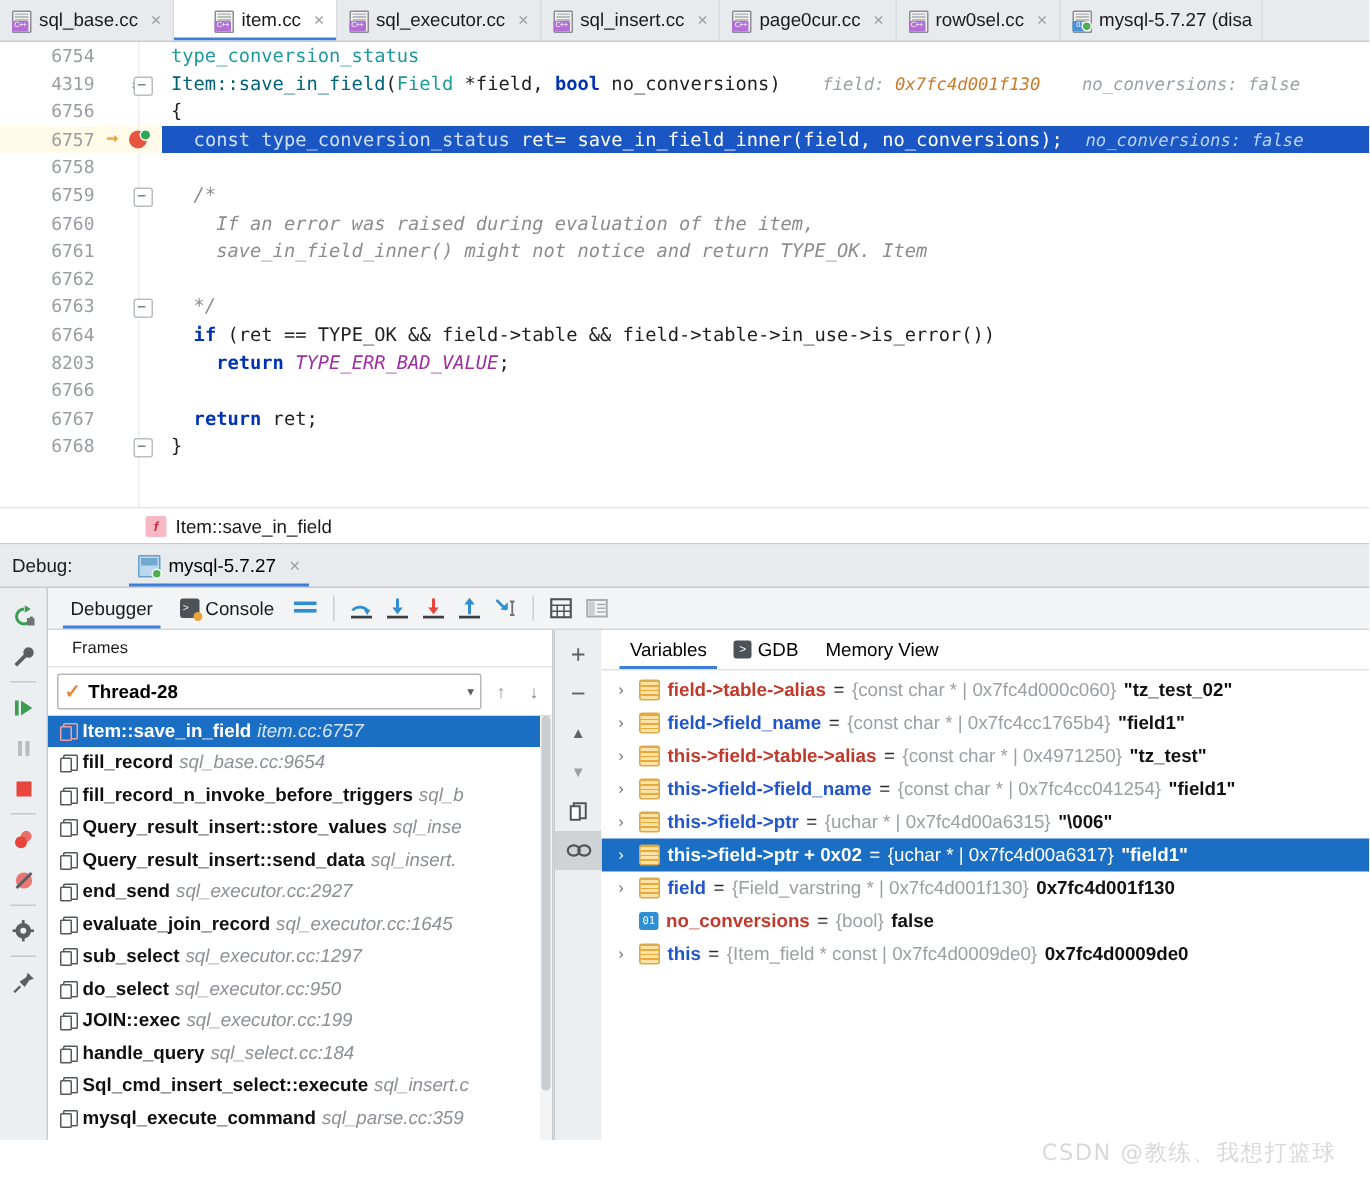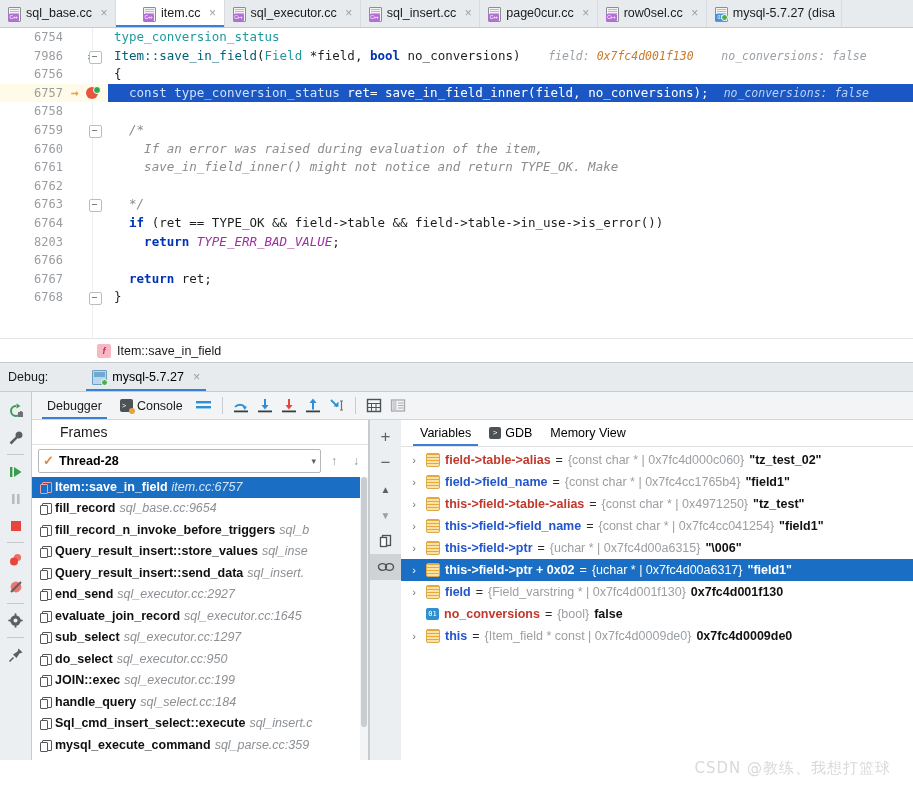--- a/index.html
+++ b/index.html
@@ -207,21 +207,21 @@
     padding: 0 9px; font-size:12.5px; color:#1a1a1a; position:relative;
   }
   .dbg-tab.active::after{ content:"";position:absolute;left:4px;right:4px;bottom:0;height:2px;background:#3c7fd9;}
   .tb-sep { width:1px;height:17px;background:#c9ccd0;margin:0 6px;}
   .tb-icon { width:24px;height:22px;display:flex;align-items:center;justify-content:center;}
 
   .panes { flex: 1 1 auto; display: flex; min-height:0;}
   .frames-pane { width: 336px; flex:0 0 336px; display:flex; flex-direction:column; border-right:1px solid #c8cbce; min-width:0;}
   .pane-head {
     height:25px; display:flex;align-items:center;
-    padding-left:28px; font-size:14px; color:#1a1a1a;
+    padding-left:16px; font-size:11px; color:#1a1a1a;
     background:#ffffff; border-bottom:1px solid #e0e2e4;
   }
   .thread-row { display:flex; align-items:center; padding:4px 3px 4px 6px; gap:4px; background:#fff;}
   .thread-select {
     flex:1 1 auto; height:22px; border:1px solid #b4b8bc; background:#fff;
     border-radius:2px; display:flex;align-items:center; padding:0 4px; gap:5px;
     font-size:12.5px; min-width:0;
   }
   .thread-select .chev { margin-left:auto; color:#5b5f63; font-size:9px;}
   .chk-orange { color:#e8873a; font-size:13px; font-weight:bold; line-height:12px;}
@@ -363,21 +363,21 @@
     <div class="gutter-bg"></div>
     <div class="editor-rows">
 
       <div class="code-line">
         <span class="gutter">6754</span>
         <span class="gutter-icons"></span>
         <span class="codecell"><span class="ty">type_conversion_status</span></span>
       </div>
 
       <div class="code-line">
-        <span class="gutter">7986</span>
+        <span class="gutter">4319</span>
         <span class="gutter-icons">
           <span class="ovr">⇄</span>
           <span class="fold"></span>
         </span>
         <span class="codecell"><span class="fn">Item::save_in_field</span><span class="pl">(</span><span class="ty">Field</span><span class="pl"> *</span><span class="id">field</span><span class="pl">, </span><span class="k">bool</span><span class="pl"> no_conversions)</span><span class="hint">&nbsp;&nbsp;&nbsp;&nbsp;field: <span class="hval">0x7fc4d001f130</span>&nbsp;&nbsp;&nbsp;&nbsp;<span>no_conversions: false</span></span></span>
       </div>
 
       <div class="code-line">
         <span class="gutter">6756</span>
         <span class="gutter-icons"></span>
@@ -407,21 +407,21 @@
 
       <div class="code-line">
         <span class="gutter">6760</span>
         <span class="gutter-icons"></span>
         <span class="codecell"><span class="cm">    If an error was raised during evaluation of the item,</span></span>
       </div>
 
       <div class="code-line">
         <span class="gutter">6761</span>
         <span class="gutter-icons"></span>
-        <span class="codecell"><span class="cm">    save_in_field_inner() might not notice and return TYPE_OK. Make</span></span>
+        <span class="codecell"><span class="cm">    save_in_field_inner() might not notice and return TYPE_OK. Item</span></span>
       </div>
 
       <div class="code-line">
         <span class="gutter">6762</span>
         <span class="gutter-icons"></span>
       </div>
 
       <div class="code-line">
         <span class="gutter">6763</span>
         <span class="gutter-icons"><span class="fold"></span></span>

